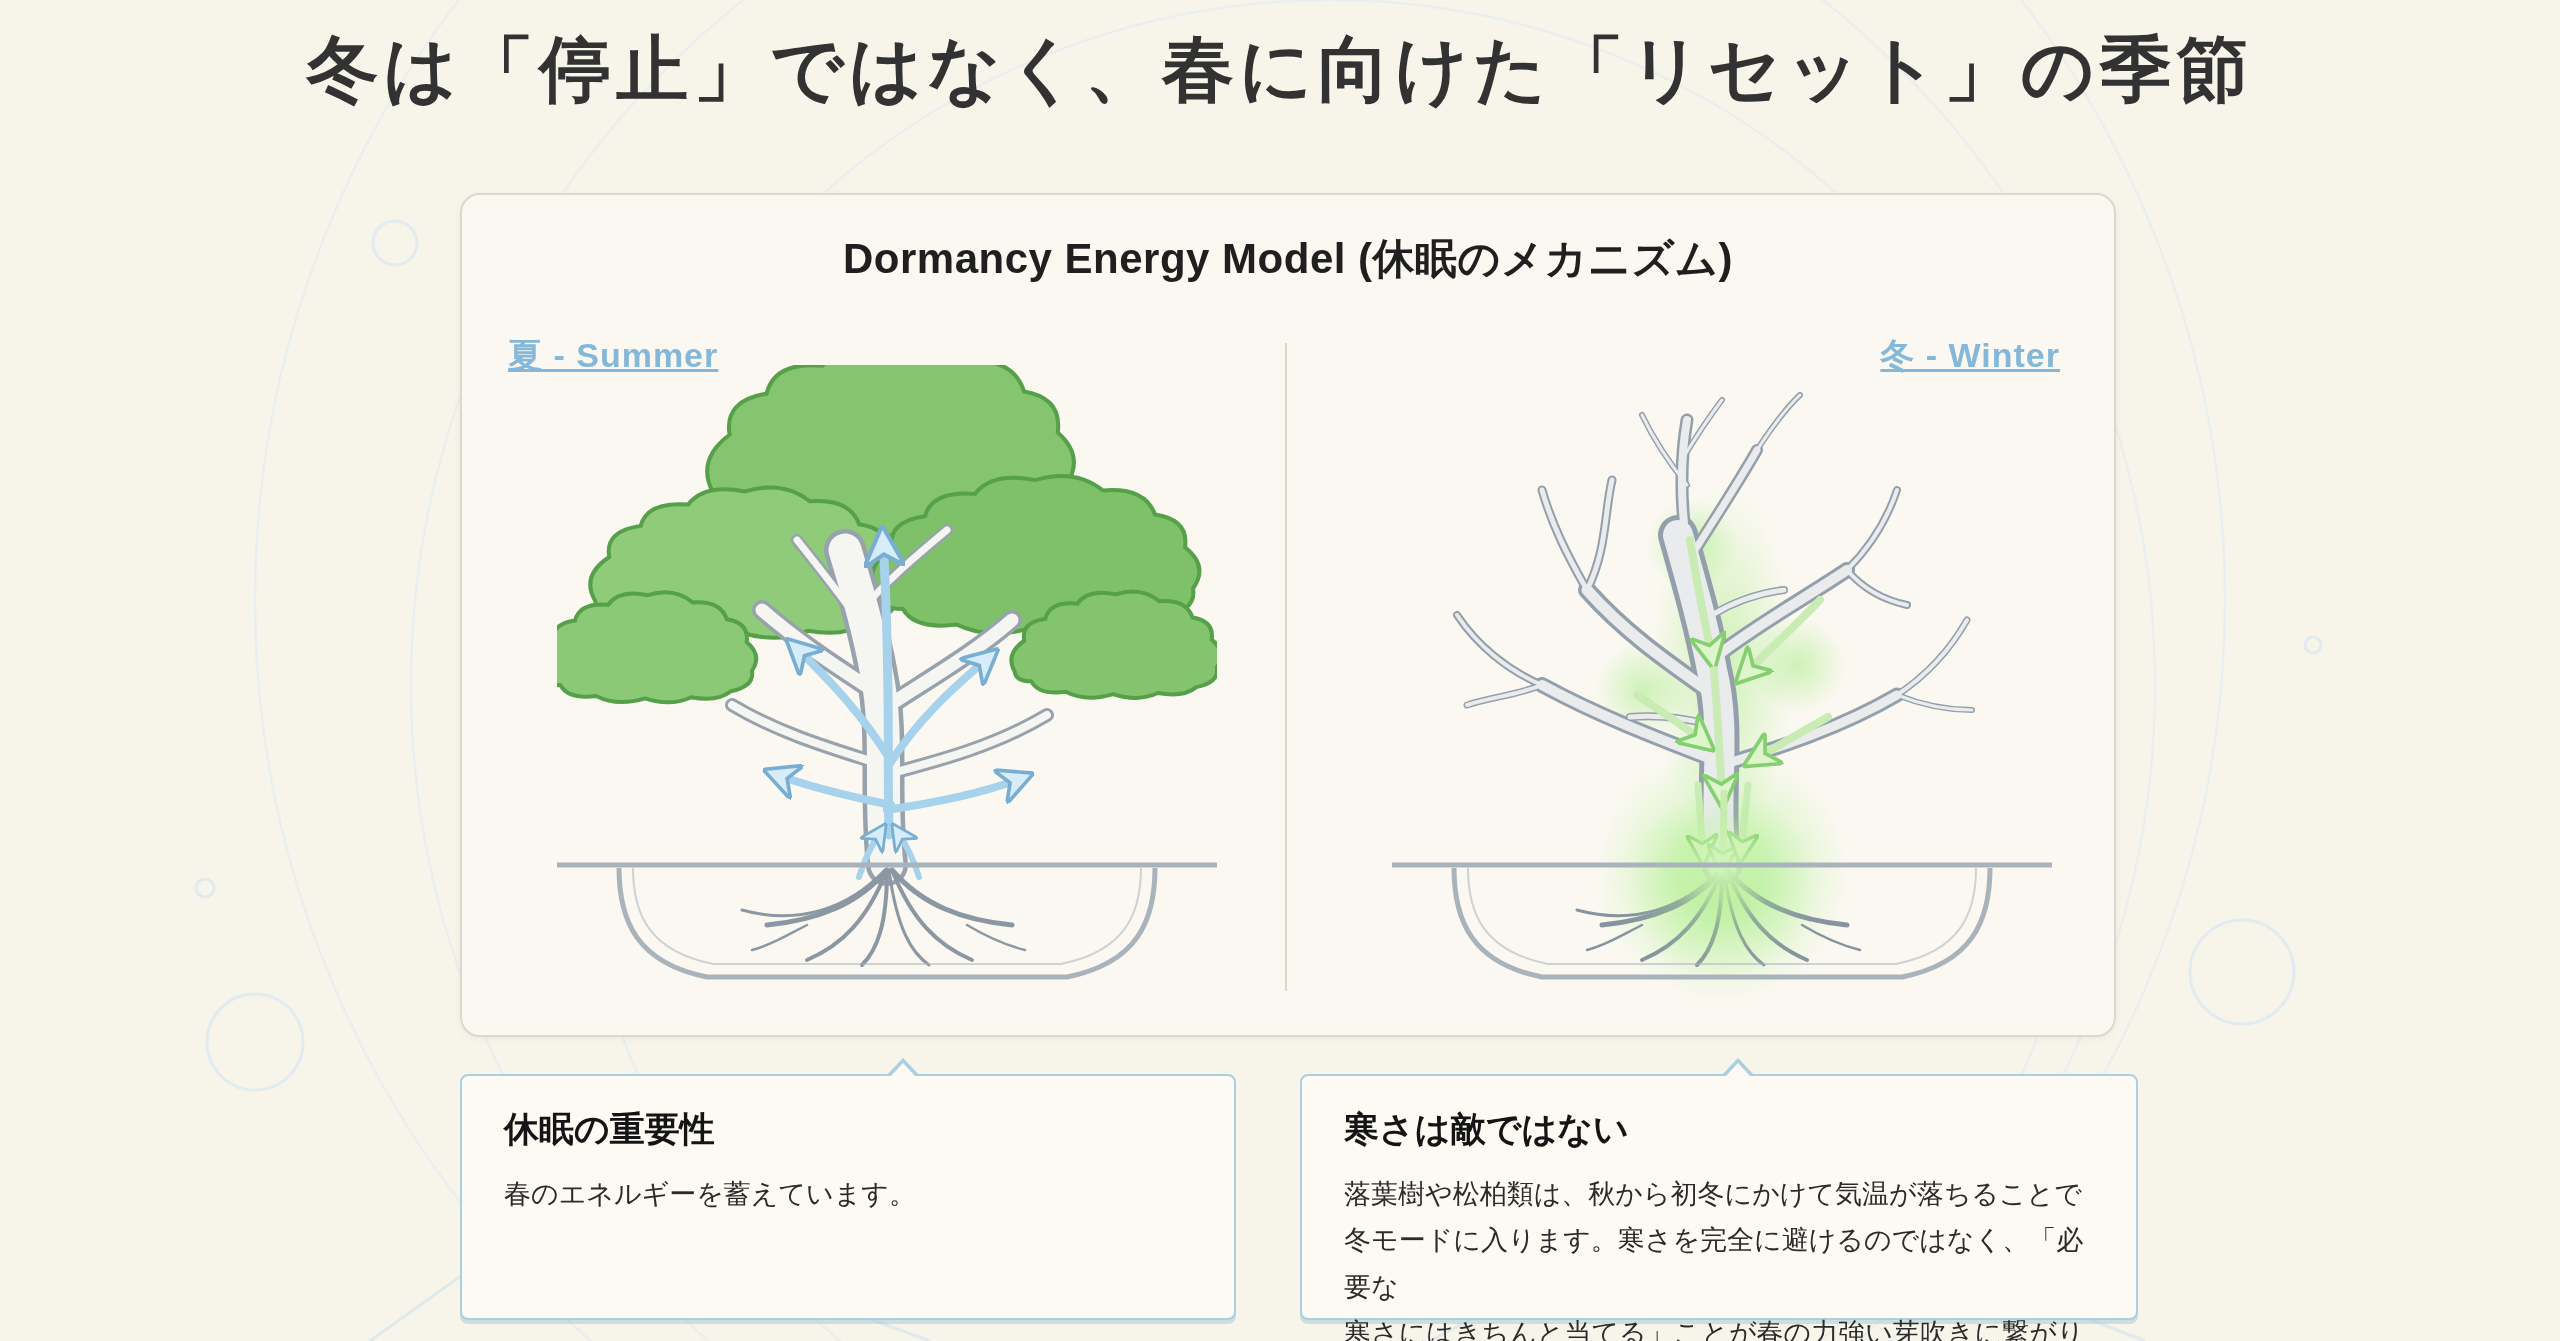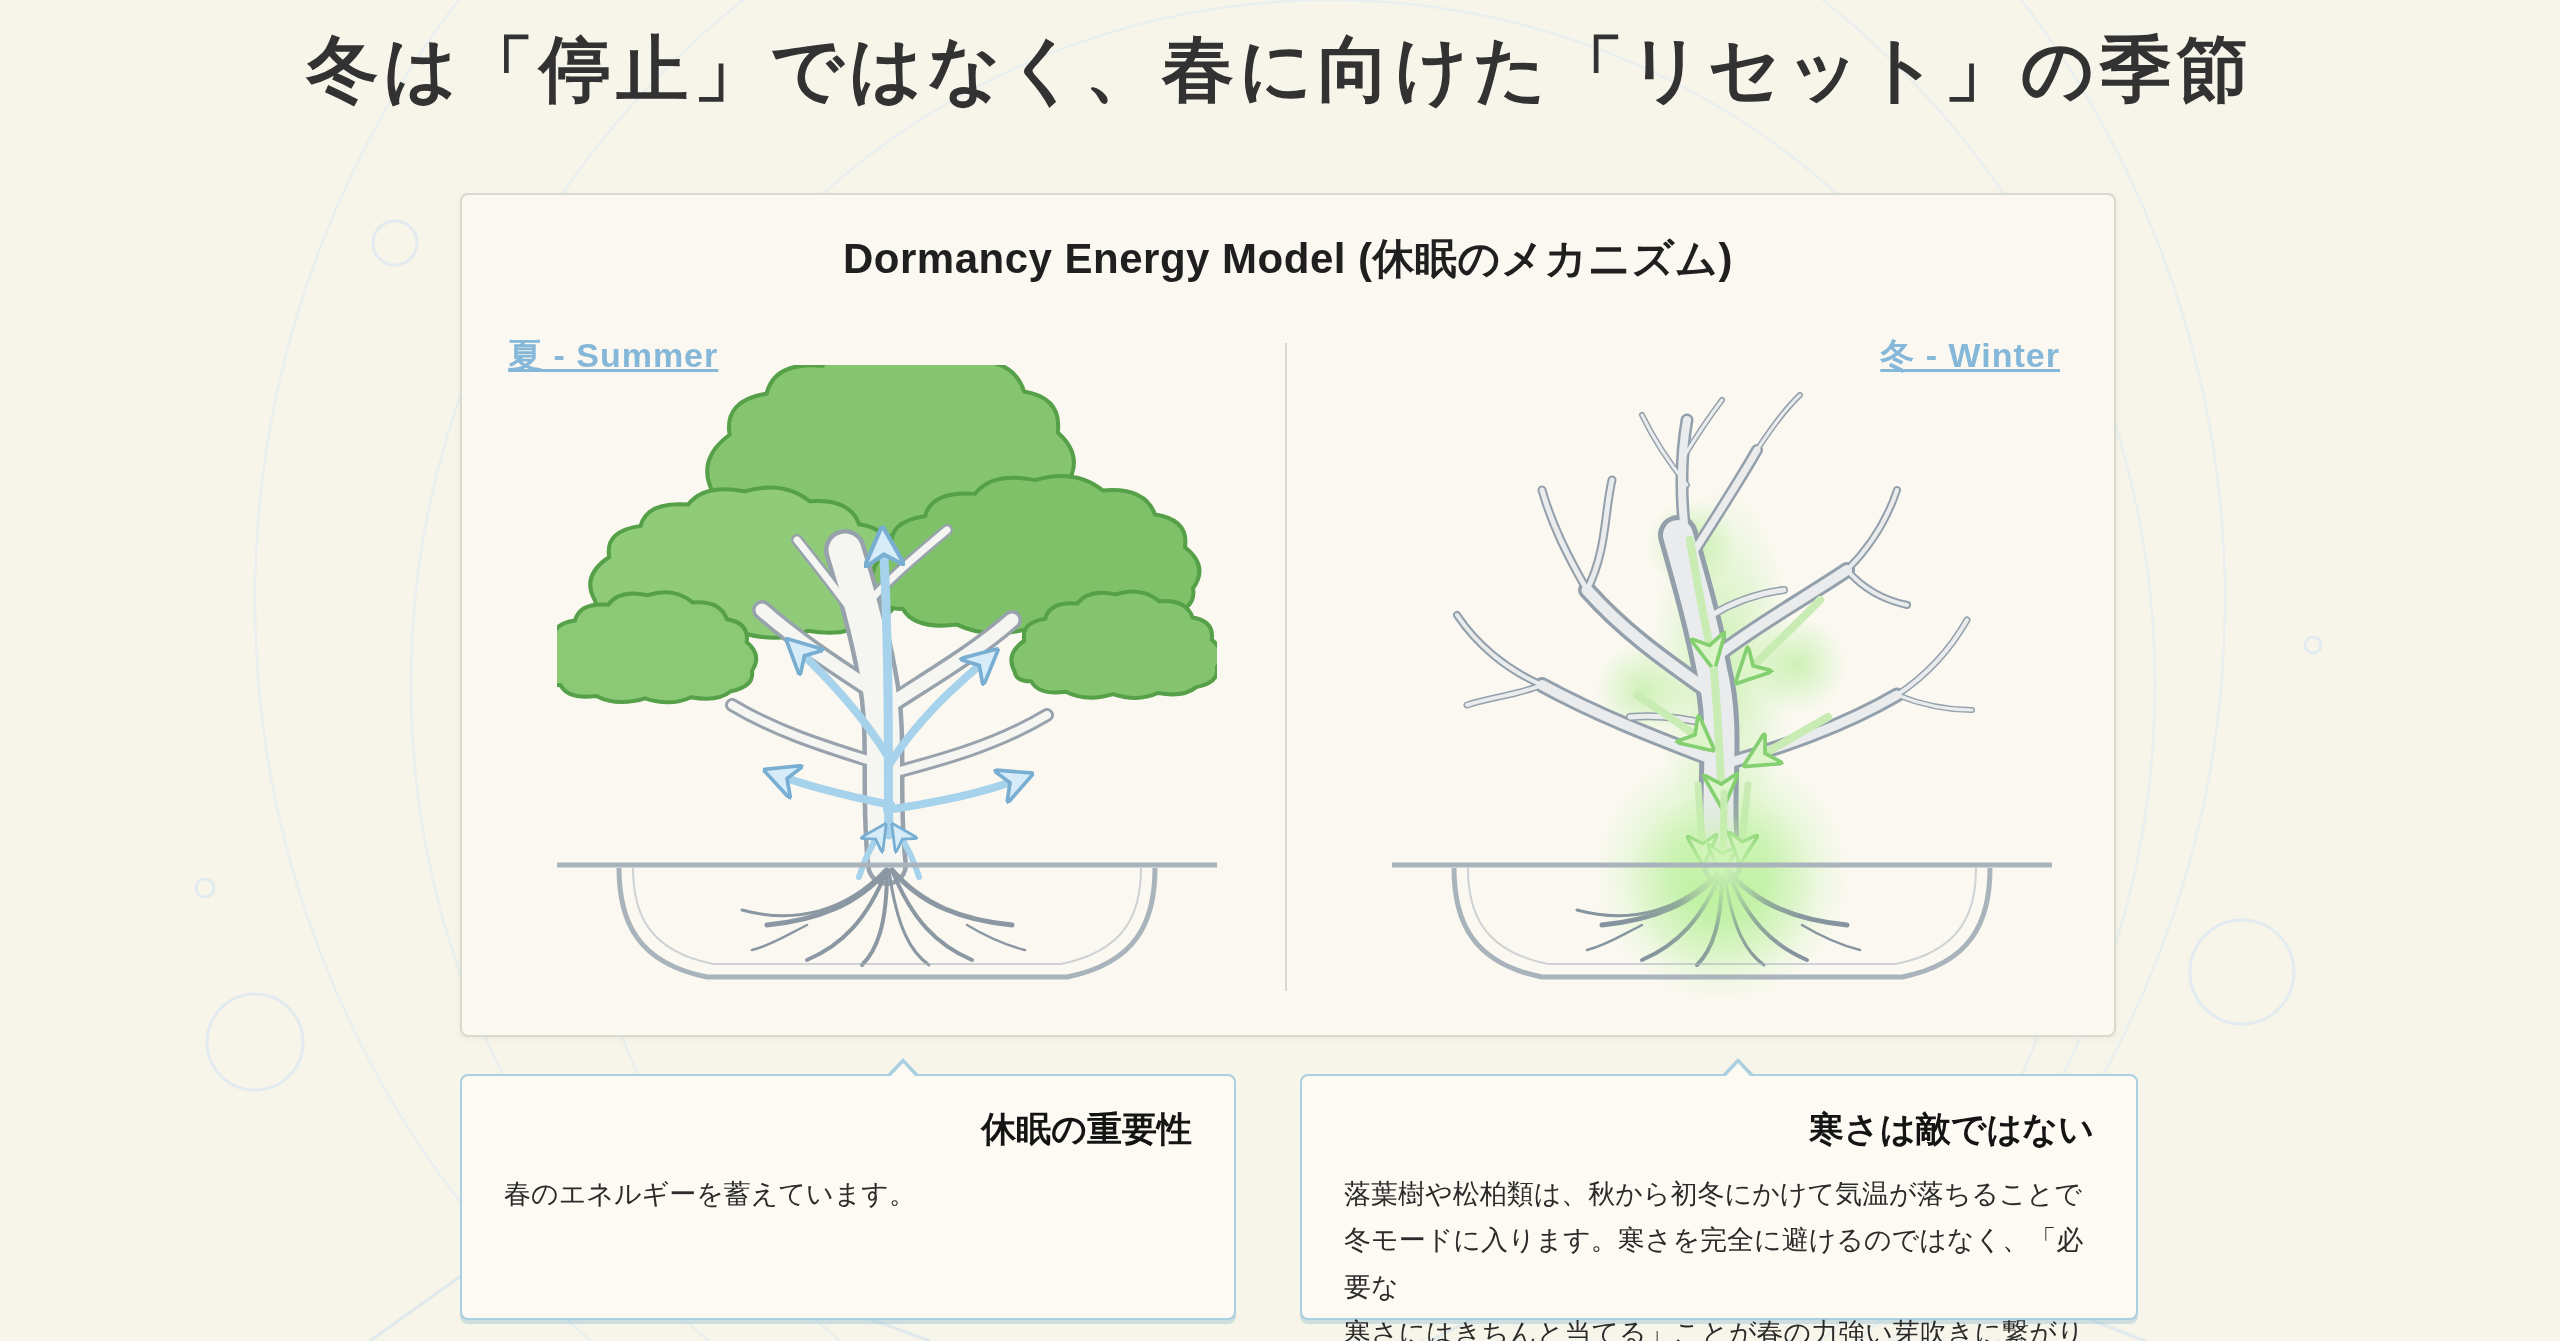--- a/index.html
+++ b/index.html
@@ -11,21 +11,21 @@
 
   
   .page-title{
     position:absolute;left:0;top:22px;width:2560px;text-align:center;
     font-size:72px;font-weight:800;color:#323232;letter-spacing:5px;
   }
 
   
   .model-card{
     position:absolute;left:460px;top:193px;width:1652px;height:840px;
-    background:#faf8f0;border:2px solid #d7dacf;border-radius:8px;
+    background:#faf8f0;border:2px solid #d7dacf;border-radius:20px;
     box-shadow:0 2px 6px rgba(150,150,140,.10);
   }
   .model-card .card-title{
     position:absolute;left:0;top:36px;width:100%;text-align:center;
     font-size:42px;font-weight:700;color:#1f1f1f;letter-spacing:.5px;
   }
   .season-label{position:absolute;top:138px;font-size:34px;font-weight:700;color:#84b7d8;letter-spacing:1px;text-decoration:underline;}
   .season-label.summer{left:46px;}
   .season-label.winter{right:54px;}
   .divider{position:absolute;left:823px;top:148px;width:2px;height:648px;background:#d8d8ce;}
@@ -48,21 +48,21 @@
     border-left:17px solid transparent;border-right:17px solid transparent;
     border-bottom:18px solid #a9cfe0;
   }
   .callout .pointer::after{
     content:"";position:absolute;left:-13px;top:5px;width:0;height:0;
     border-left:13px solid transparent;border-right:13px solid transparent;
     border-bottom:14px solid #fcfaf2;
   }
   .callout.left .pointer{left:424px;}
   .callout.right .pointer{left:419px;}
-  .callout-title{font-size:35px;font-weight:700;color:#141414;margin-bottom:18px;text-align:right;}
+  .callout-title{font-size:35px;font-weight:700;color:#141414;margin-bottom:18px;}
   .callout-body{font-size:27px;font-weight:500;color:#2b2b2b;line-height:1.72;}
 </style>
 </head>
 <body>
 
 <div id="stage">
 
   <svg id="bg-decor" viewBox="0 0 2560 1341" fill="none">
     <g stroke="#dfeaf0" stroke-width="3" opacity="0.9">
       <circle cx="395" cy="243" r="22"></circle>

